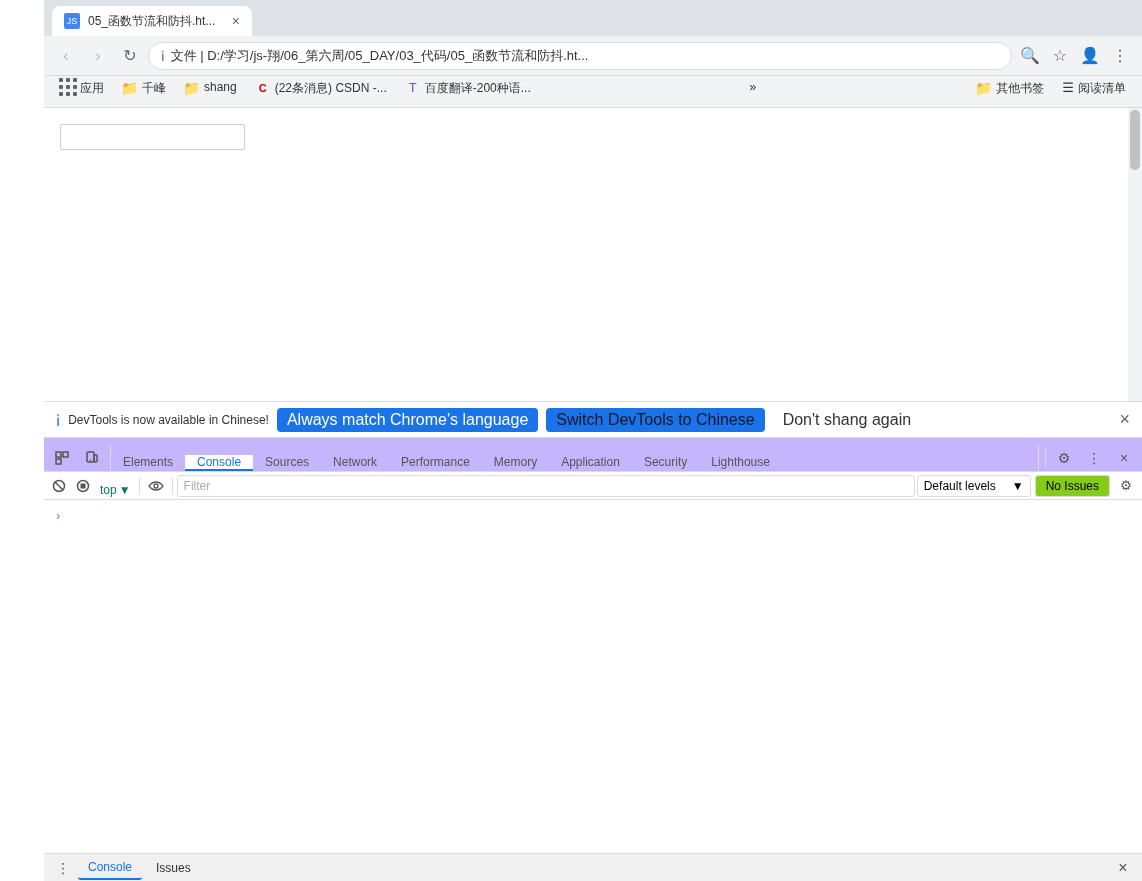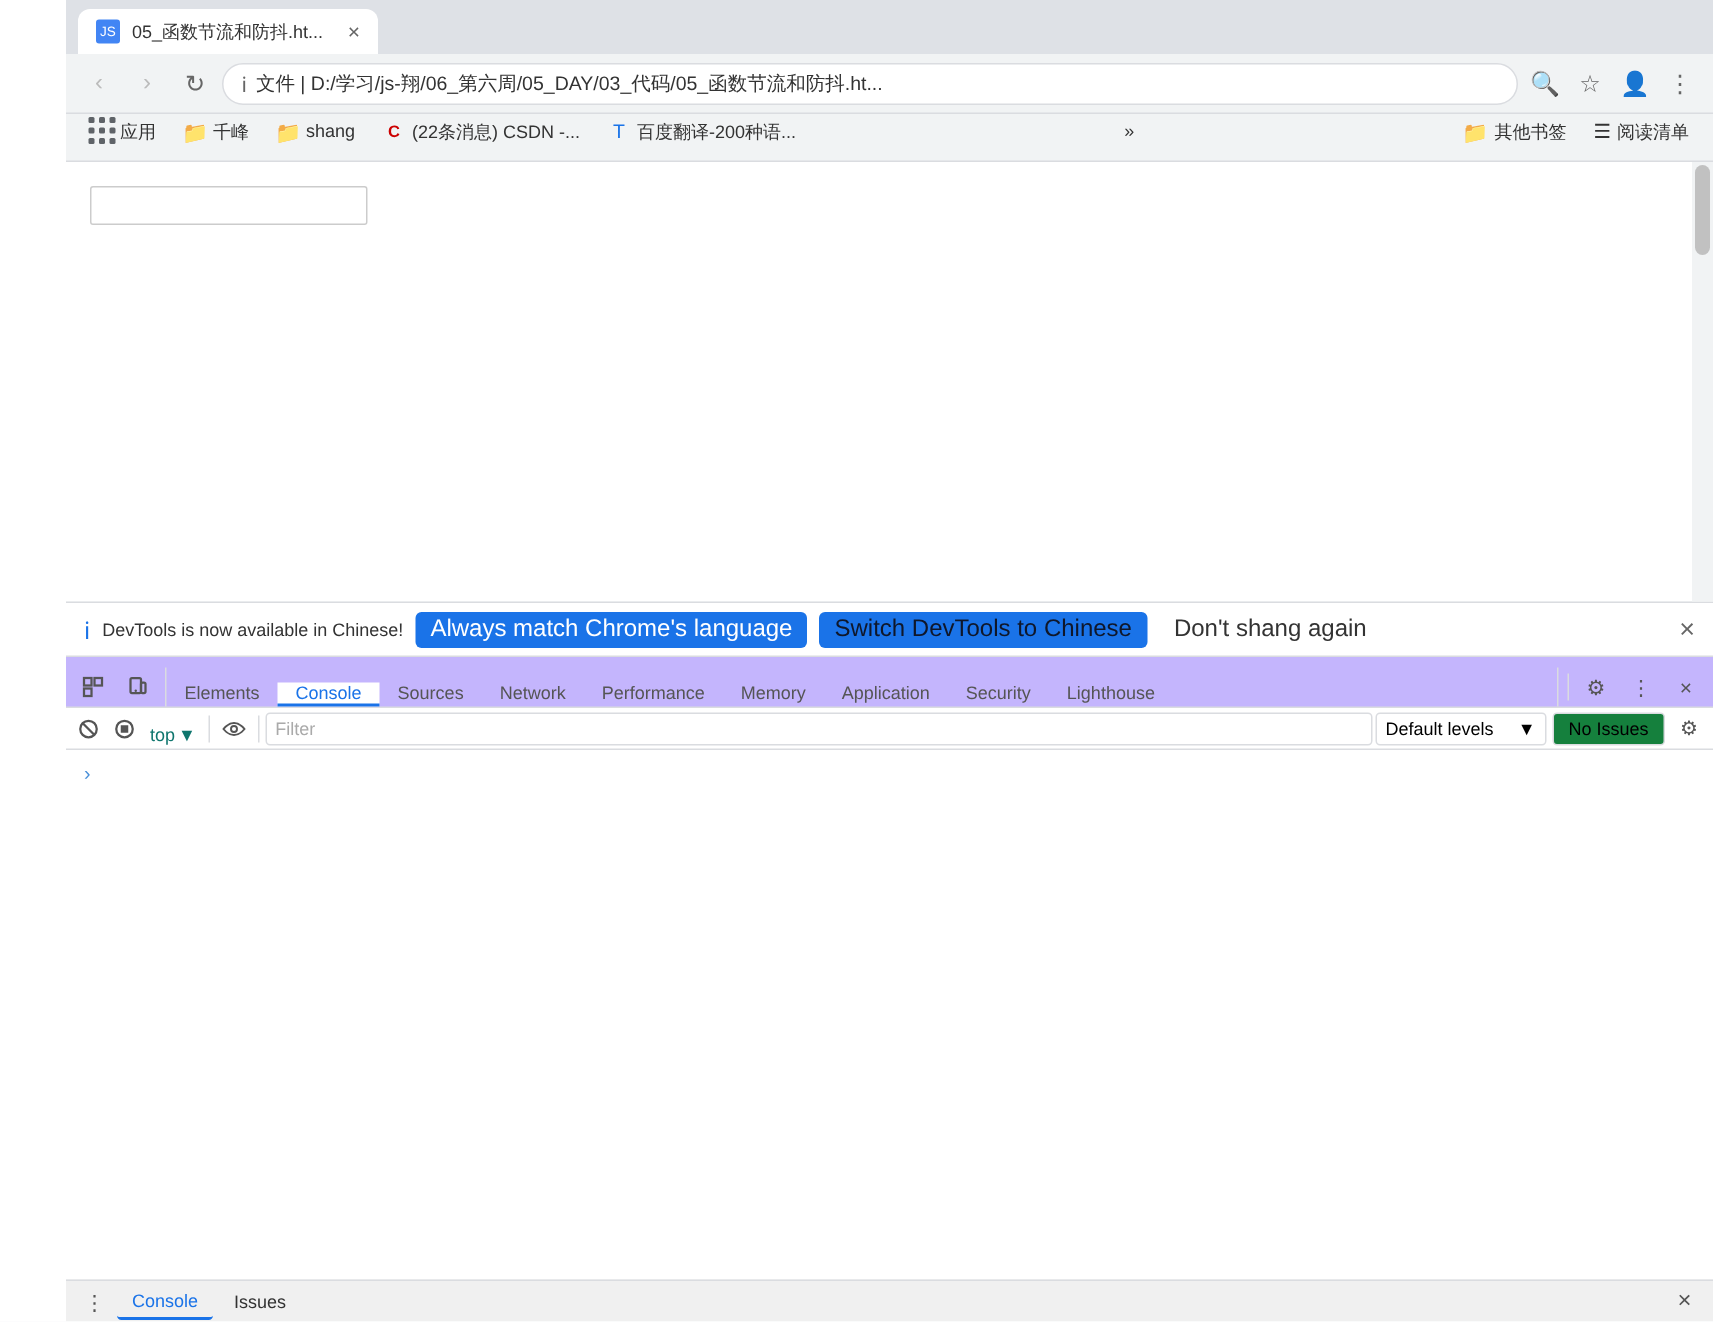--- a/index.html
+++ b/index.html
@@ -67,21 +67,21 @@
 
     
     .console-toolbar { background: #fff; border-bottom: 1px solid #dadce0; height: 28px; display: flex; align-items: center; padding: 0 4px; gap: 2px; }
     .console-btn { height: 22px; padding: 0 4px; border-radius: 3px; border: none; background: none; cursor: pointer; display: flex; align-items: center; justify-content: center; color: #555; font-size: 13px; }
     .context-selector { display: flex; align-items: flex-end; gap: 2px; padding: 0 4px; height: 22px; border-radius: 3px; cursor: pointer; font-size: 12px; color: #0f766e; }
     .eye-btn { width: 24px; height: 22px; border-radius: 3px; border: none; background: none; cursor: pointer; display: flex; align-items: center; justify-content: center; color: #555; }
     .filter-input { flex: 1; height: 22px; border: 1px solid #dadce0; border-radius: 3px; padding: 0 6px; font-size: 12px; color: #333; }
     .filter-input::placeholder { color: #aaa; }
     .console-toolbar-right { margin-left: auto; display: flex; align-items: center; gap: 4px; }
     .default-levels { height: 22px; padding: 0 6px; border: 1px solid #dadce0; border-radius: 3px; background: #fff; font-size: 12px; cursor: pointer; display: flex; align-items: center; gap: 16px; }
-    .no-issues { height: 22px; padding: 0 10px; border: 1px solid #dadce0; border-radius: 3px; background: #15803d; font-size: 12px; cursor: pointer; display: flex; align-items: center; gap: 4px; }
+    .no-issues { height: 22px; padding: 0 10px; border: 1px solid #dadce0; border-radius: 3px; background: #84cc16; font-size: 12px; cursor: pointer; display: flex; align-items: center; gap: 4px; }
     .settings-gear { width: 24px; height: 22px; border-radius: 3px; border: none; background: none; cursor: pointer; display: flex; align-items: center; justify-content: center; color: #555; }
 
     
     .console-content { flex: 1; background: #fff; padding: 4px 0; overflow-y: auto; }
     .console-arrow { color: #4a90d9; padding: 4px 12px; font-size: 13px; cursor: pointer; }
 
     
     .devtools-bottom { background: #f0f0f0; border-top: 1px solid #dadce0; height: 28px; display: flex; align-items: center; padding: 0 8px; gap: 4px; }
     .bottom-menu-btn { width: 22px; height: 22px; border-radius: 3px; border: none; background: none; cursor: pointer; display: flex; align-items: center; justify-content: center; color: #555; font-size: 14px; }
     .bottom-tab { padding: 0 10px; height: 24px; display: flex; align-items: center; font-size: 12px; color: #333; cursor: pointer; border-radius: 3px; }

